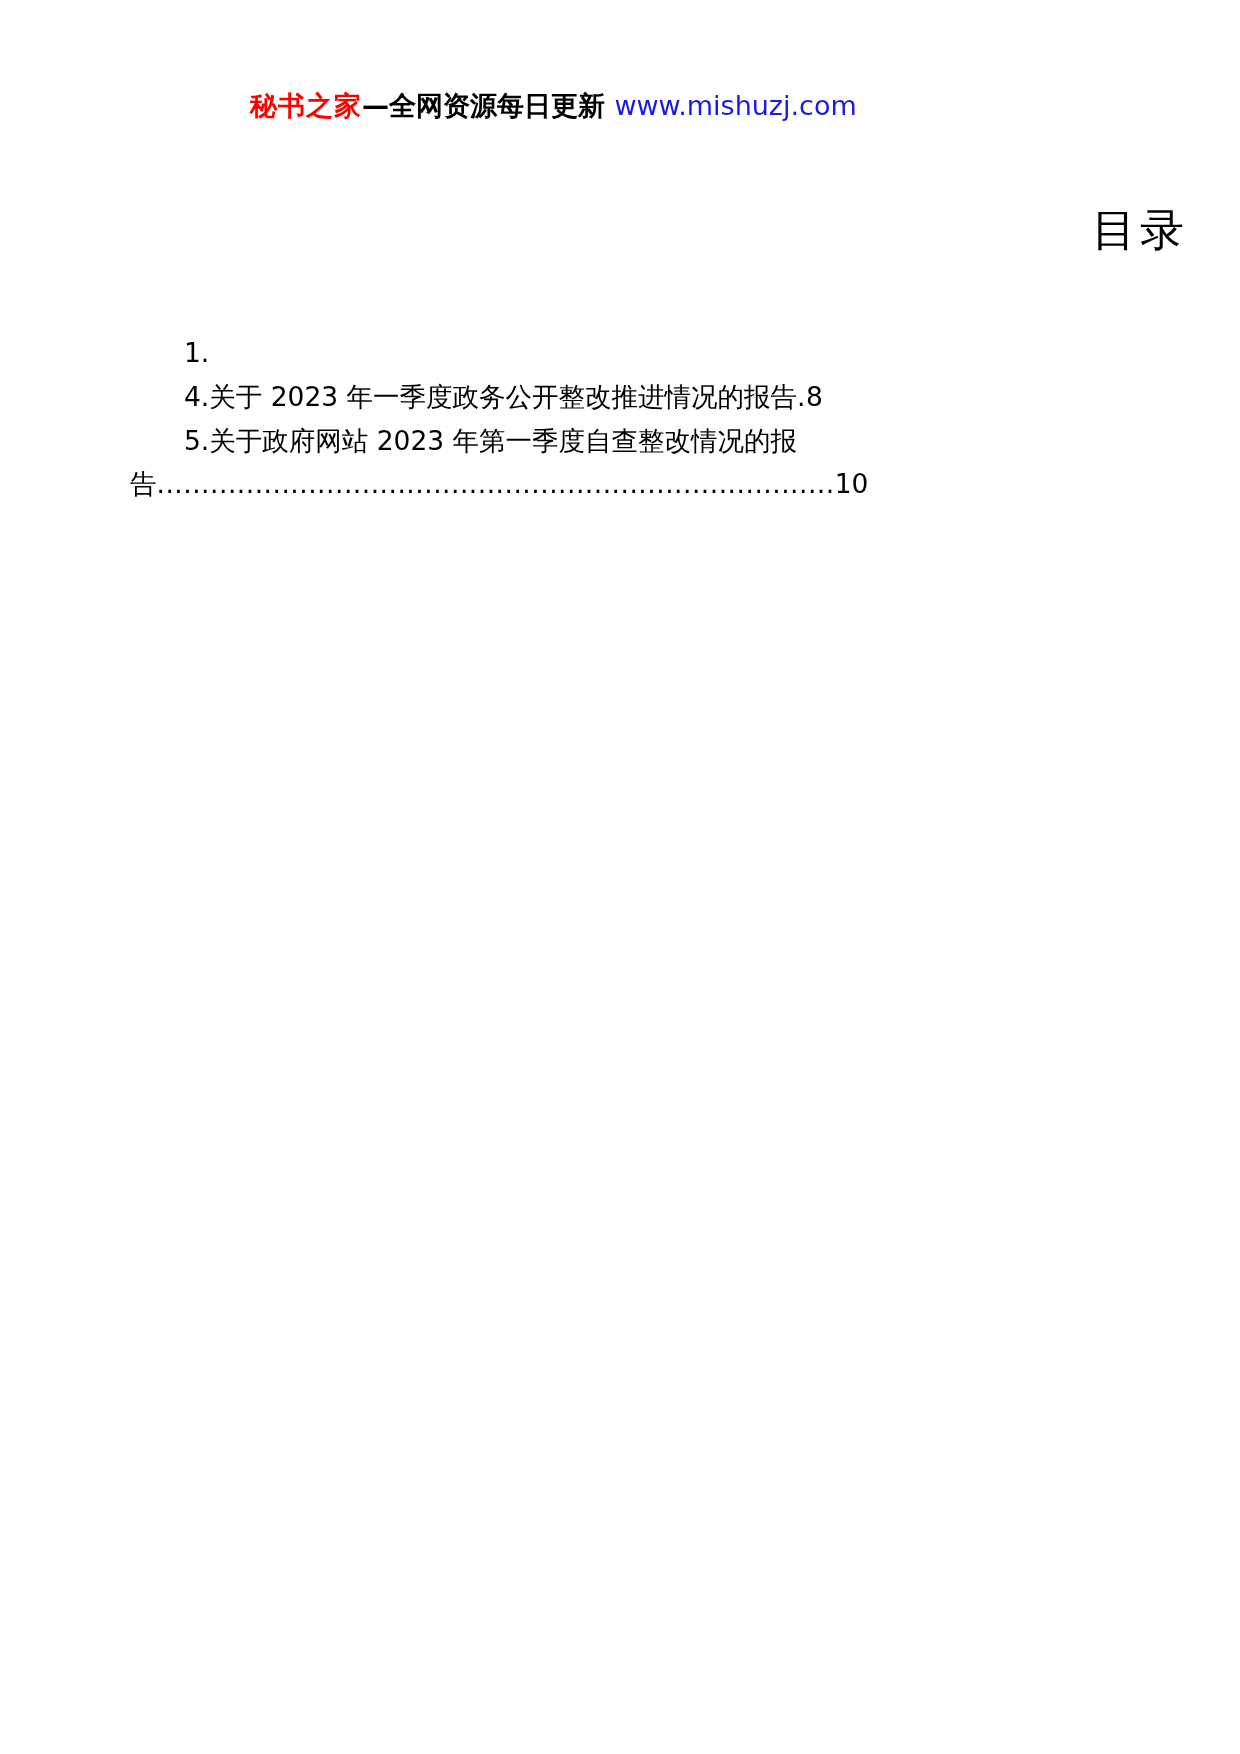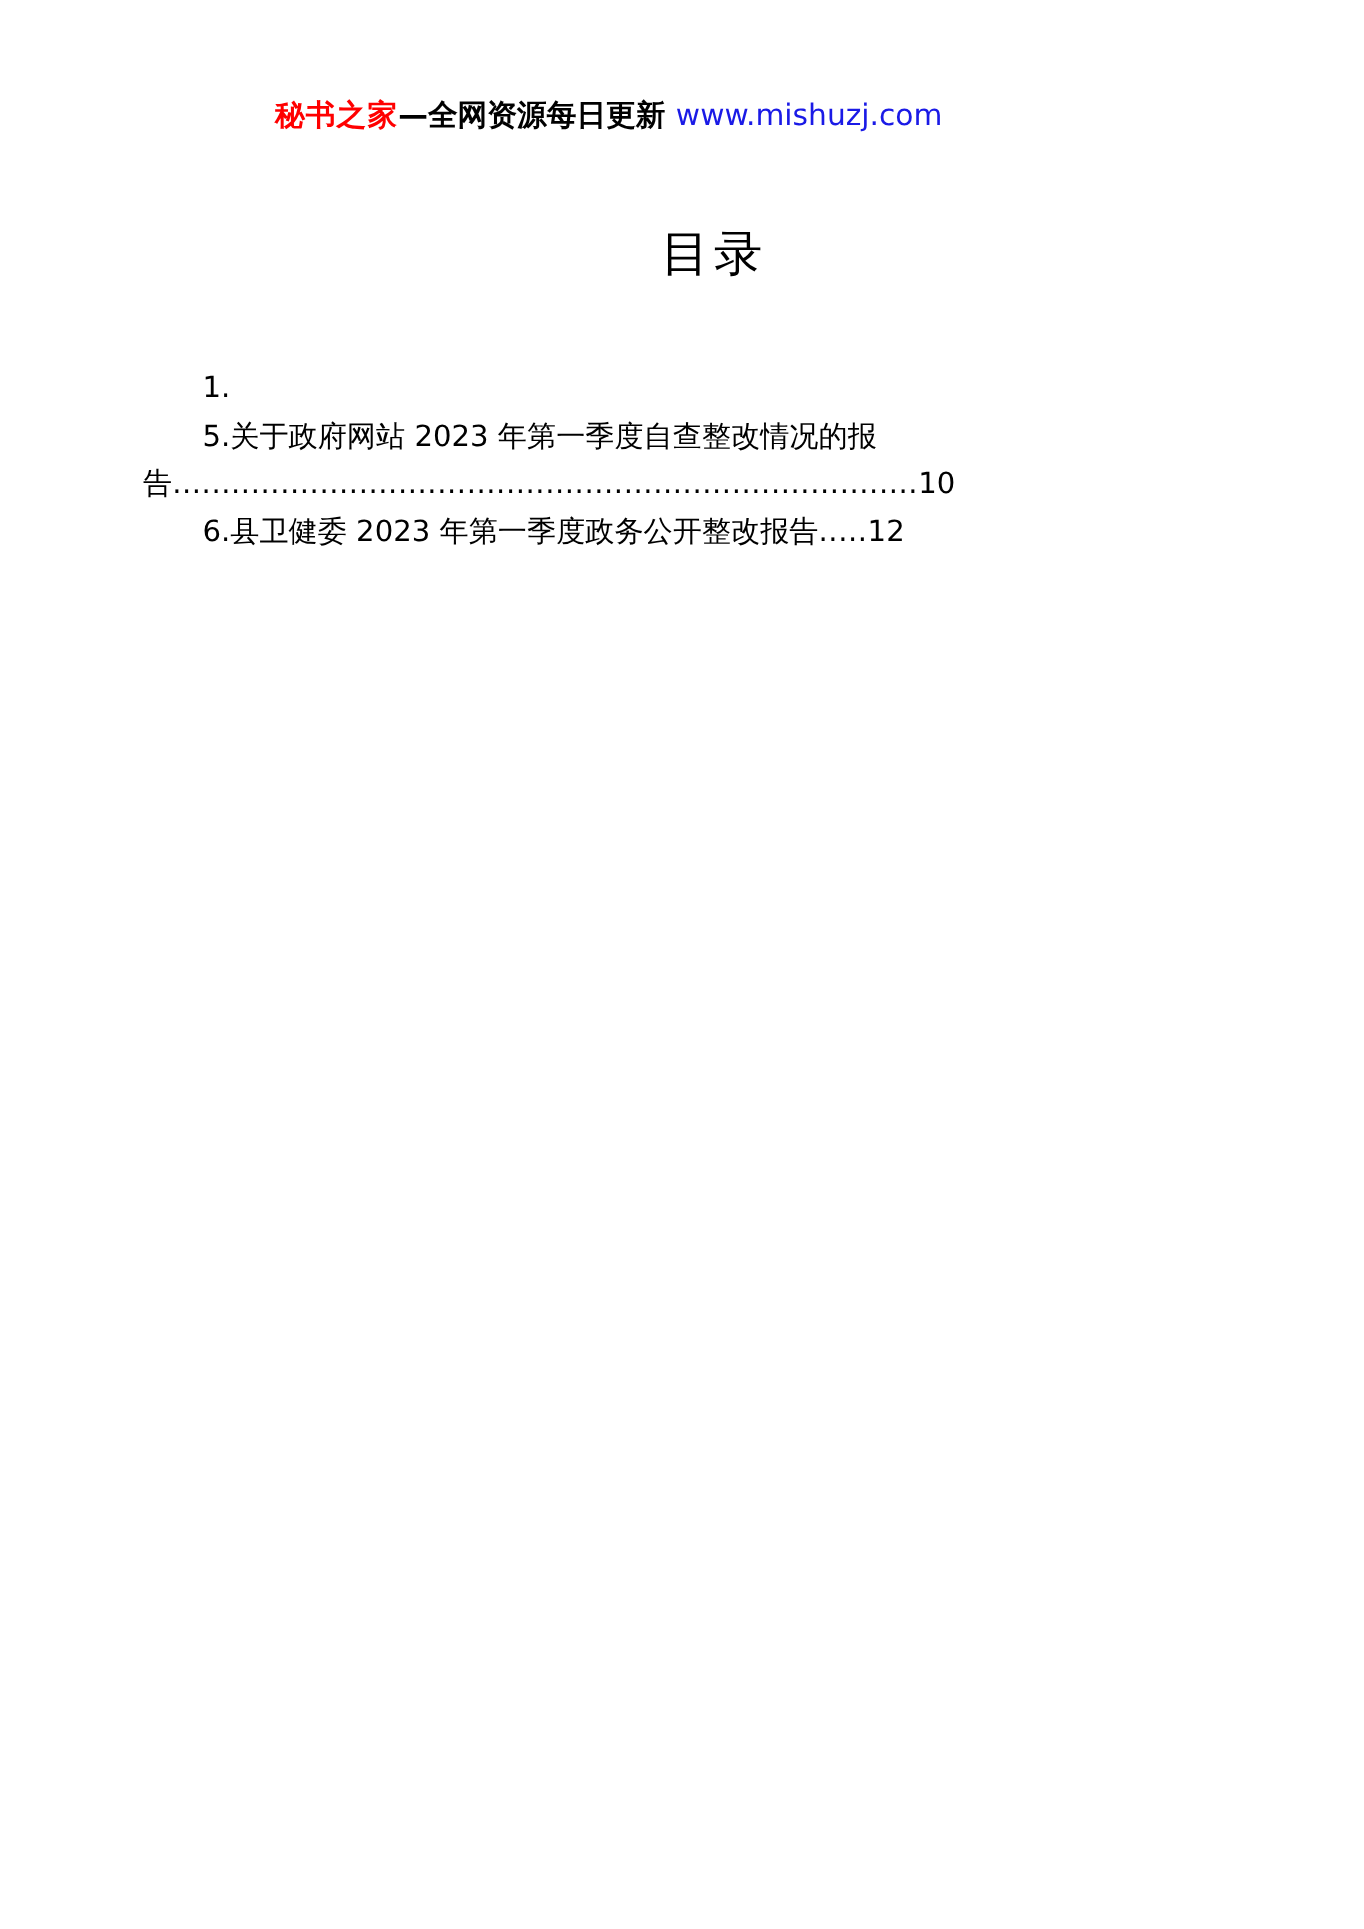--- a/index.html
+++ b/index.html
@@ -43,21 +43,21 @@
     font-weight: bold;
   }
   .site-header .url {
     color: #1a1ae6;
     font-weight: normal;
     font-family: "DejaVu Sans", "Liberation Sans", sans-serif;
   }
 
   
   .doc-title {
-    text-align: center;
+    text-align: right;
     font-size: 44px;
     letter-spacing: 4px;
     margin: 0 0 72px 0;
     font-weight: normal;
   }
 
   
   .toc {
     font-size: 26.5px;
     line-height: 1.62;
@@ -91,19 +91,19 @@
   <h1 class="doc-title">目录</h1>
 
   <div class="toc">
 
     <p class="toc-entry first">
       <span>1.</span>
     </p>
 
 
 
+    <p class="toc-entry"><span>4.</span><span>关于 2023 年一季度政务公开整改推进情况的报告</span><span class="leader">.</span><span>8</span></p>
 
     <p class="toc-entry"><span>5.</span><span>关于政府网站 2023 年第一季度自查整改情况的报告</span><span class="leader">............................................................................</span><span>10</span></p>
 
-    <p class="toc-entry"><span>6.</span><span>县卫健委 2023 年第一季度政务公开整改报告</span><span class="leader">.....</span><span>12</span></p>
 
   </div>
 </div>
 
 </body></html>

